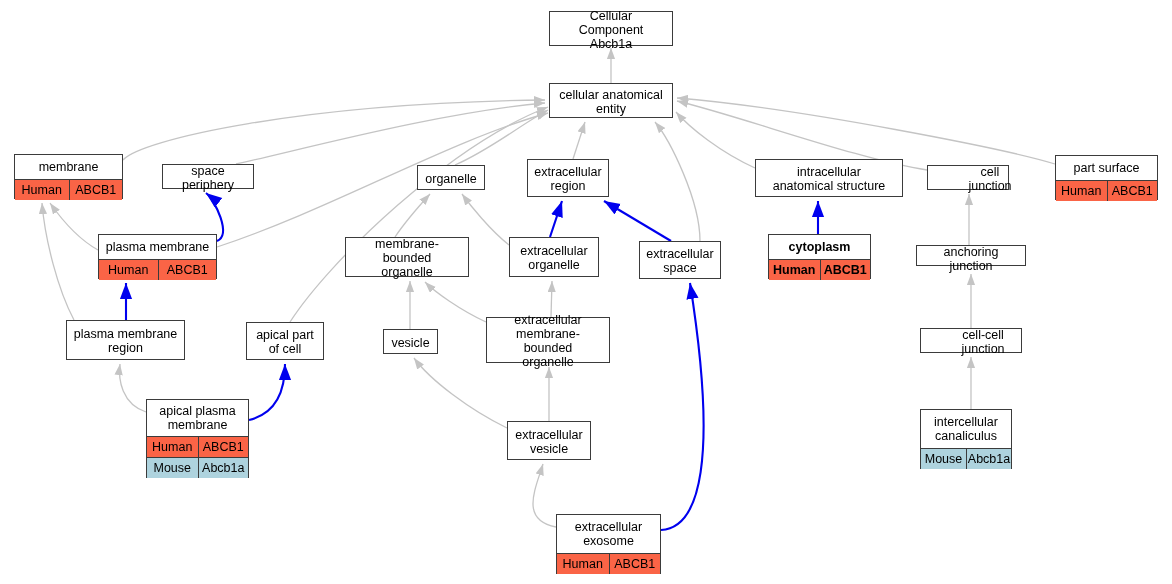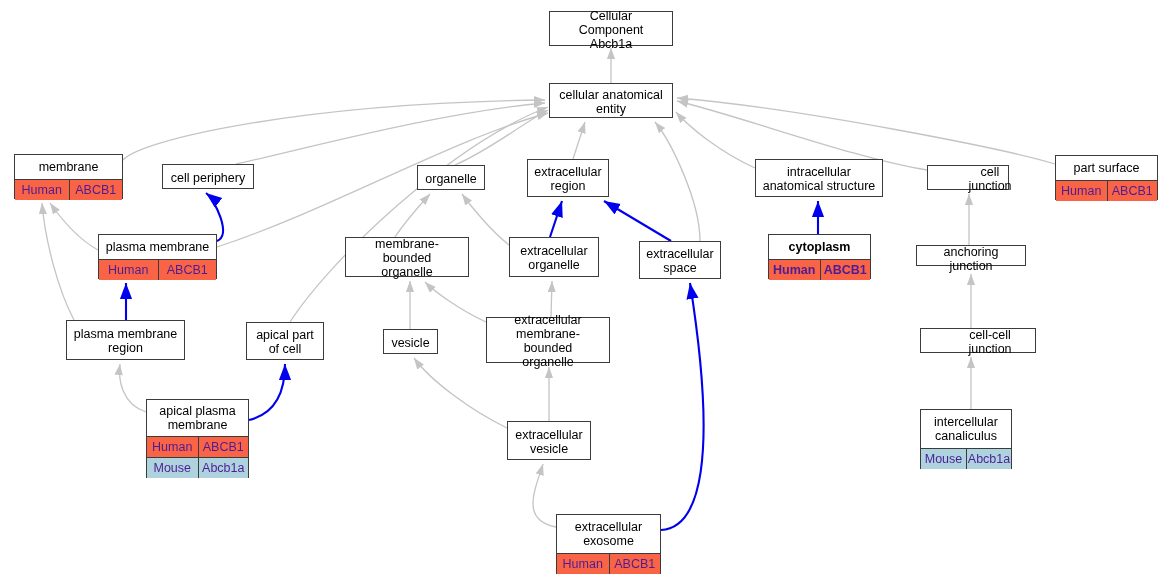--- a/index.html
+++ b/index.html
@@ -9,21 +9,21 @@
   svg#edges{position:absolute;left:0;top:0;width:1172px;height:584px;pointer-events:none;}
   .node{position:absolute;box-sizing:border-box;border:1.4px solid #3b3b3b;background:#ffffff;}
   .node .title{
     display:flex;align-items:center;justify-content:center;
     text-align:center;font-size:12.5px;color:#000;line-height:14px;
     padding:3px 6px;box-sizing:border-box;white-space:pre-line;
   }
   .annrow{display:flex;border-top:1.4px solid #3b3b3b;height:21px;box-sizing:border-box;}
   .annrow .sp,.annrow .gn{
     display:flex;align-items:center;justify-content:center;
-    font-size:12.5px;color:#4c1d95;box-sizing:border-box;flex:1 1 50%;
+    font-size:12.5px;color:#000000;box-sizing:border-box;flex:1 1 50%;
     white-space:nowrap;overflow:hidden;
   }
   .annrow .gn{border-left:1.4px solid #3b3b3b;}
   .ann-human{background:#fa6446;}
   .ann-mouse{background:#aed3de;}
 </style>
 </head>
 <body>
 
 <div id="canvas">
@@ -81,30 +81,30 @@
 entity</div>
       </div>
       <div class="node" style="left: 14px; top: 154px; width: 109px; height: 45px;">
         <div class="title" style="height: 24px;">membrane</div>
         <div class="annrow ann-human">
           <div class="sp">Human</div>
           <div class="gn">ABCB1</div>
         </div>
       </div>
       <div class="node" style="left: 162px; top: 164px; width: 92px; height: 25px;">
-        <div class="title" style="height: 25px;">cell periphery</div>
+        <div class="title" style="height: 25px;">space periphery</div>
       </div>
       <div class="node" style="left: 417px; top: 165px; width: 68px; height: 25px;">
         <div class="title" style="height: 25px;">organelle</div>
       </div>
       <div class="node" style="left: 527px; top: 159px; width: 82px; height: 38px;">
         <div class="title" style="height: 38px;">extracellular
 region</div>
       </div>
-      <div class="node" style="left: 755px; top: 159px; width: 128px; height: 38px;">
+      <div class="node" style="left: 755px; top: 159px; width: 148px; height: 38px;">
         <div class="title" style="height: 38px;">intracellular
 anatomical structure</div>
       </div>
       <div class="node" style="left: 927px; top: 165px; width: 82px; height: 25px;">
         <div class="title" style="height: 25px; margin-left: 44px;">cell junction</div>
       </div>
       <div class="node" style="left: 1055px; top: 155px; width: 103px; height: 45px;">
         <div class="title" style="height: 24px;">part surface</div>
         <div class="annrow ann-human">
           <div class="sp">Human</div>
@@ -149,21 +149,21 @@
 of cell</div>
       </div>
       <div class="node" style="left: 383px; top: 329px; width: 55px; height: 25px;">
         <div class="title" style="height: 25px;">vesicle</div>
       </div>
       <div class="node" style="left: 486px; top: 317px; width: 124px; height: 46px;">
         <div class="title" style="height: 46px;">extracellular
 membrane-bounded
 organelle</div>
       </div>
-      <div class="node" style="left: 920px; top: 328px; width: 116px; height: 25px; padding-left: 24px;">
+      <div class="node" style="left: 920px; top: 328px; width: 102px; height: 25px; padding-left: 24px;">
         <div class="title" style="height: 25px;">cell-cell junction</div>
       </div>
       <div class="node" style="left: 146px; top: 399px; width: 103px; height: 79px;">
         <div class="title" style="height: 36px;">apical plasma
 membrane</div>
         <div class="annrow ann-human">
           <div class="sp">Human</div>
           <div class="gn">ABCB1</div>
         </div>
         <div class="annrow ann-mouse">

